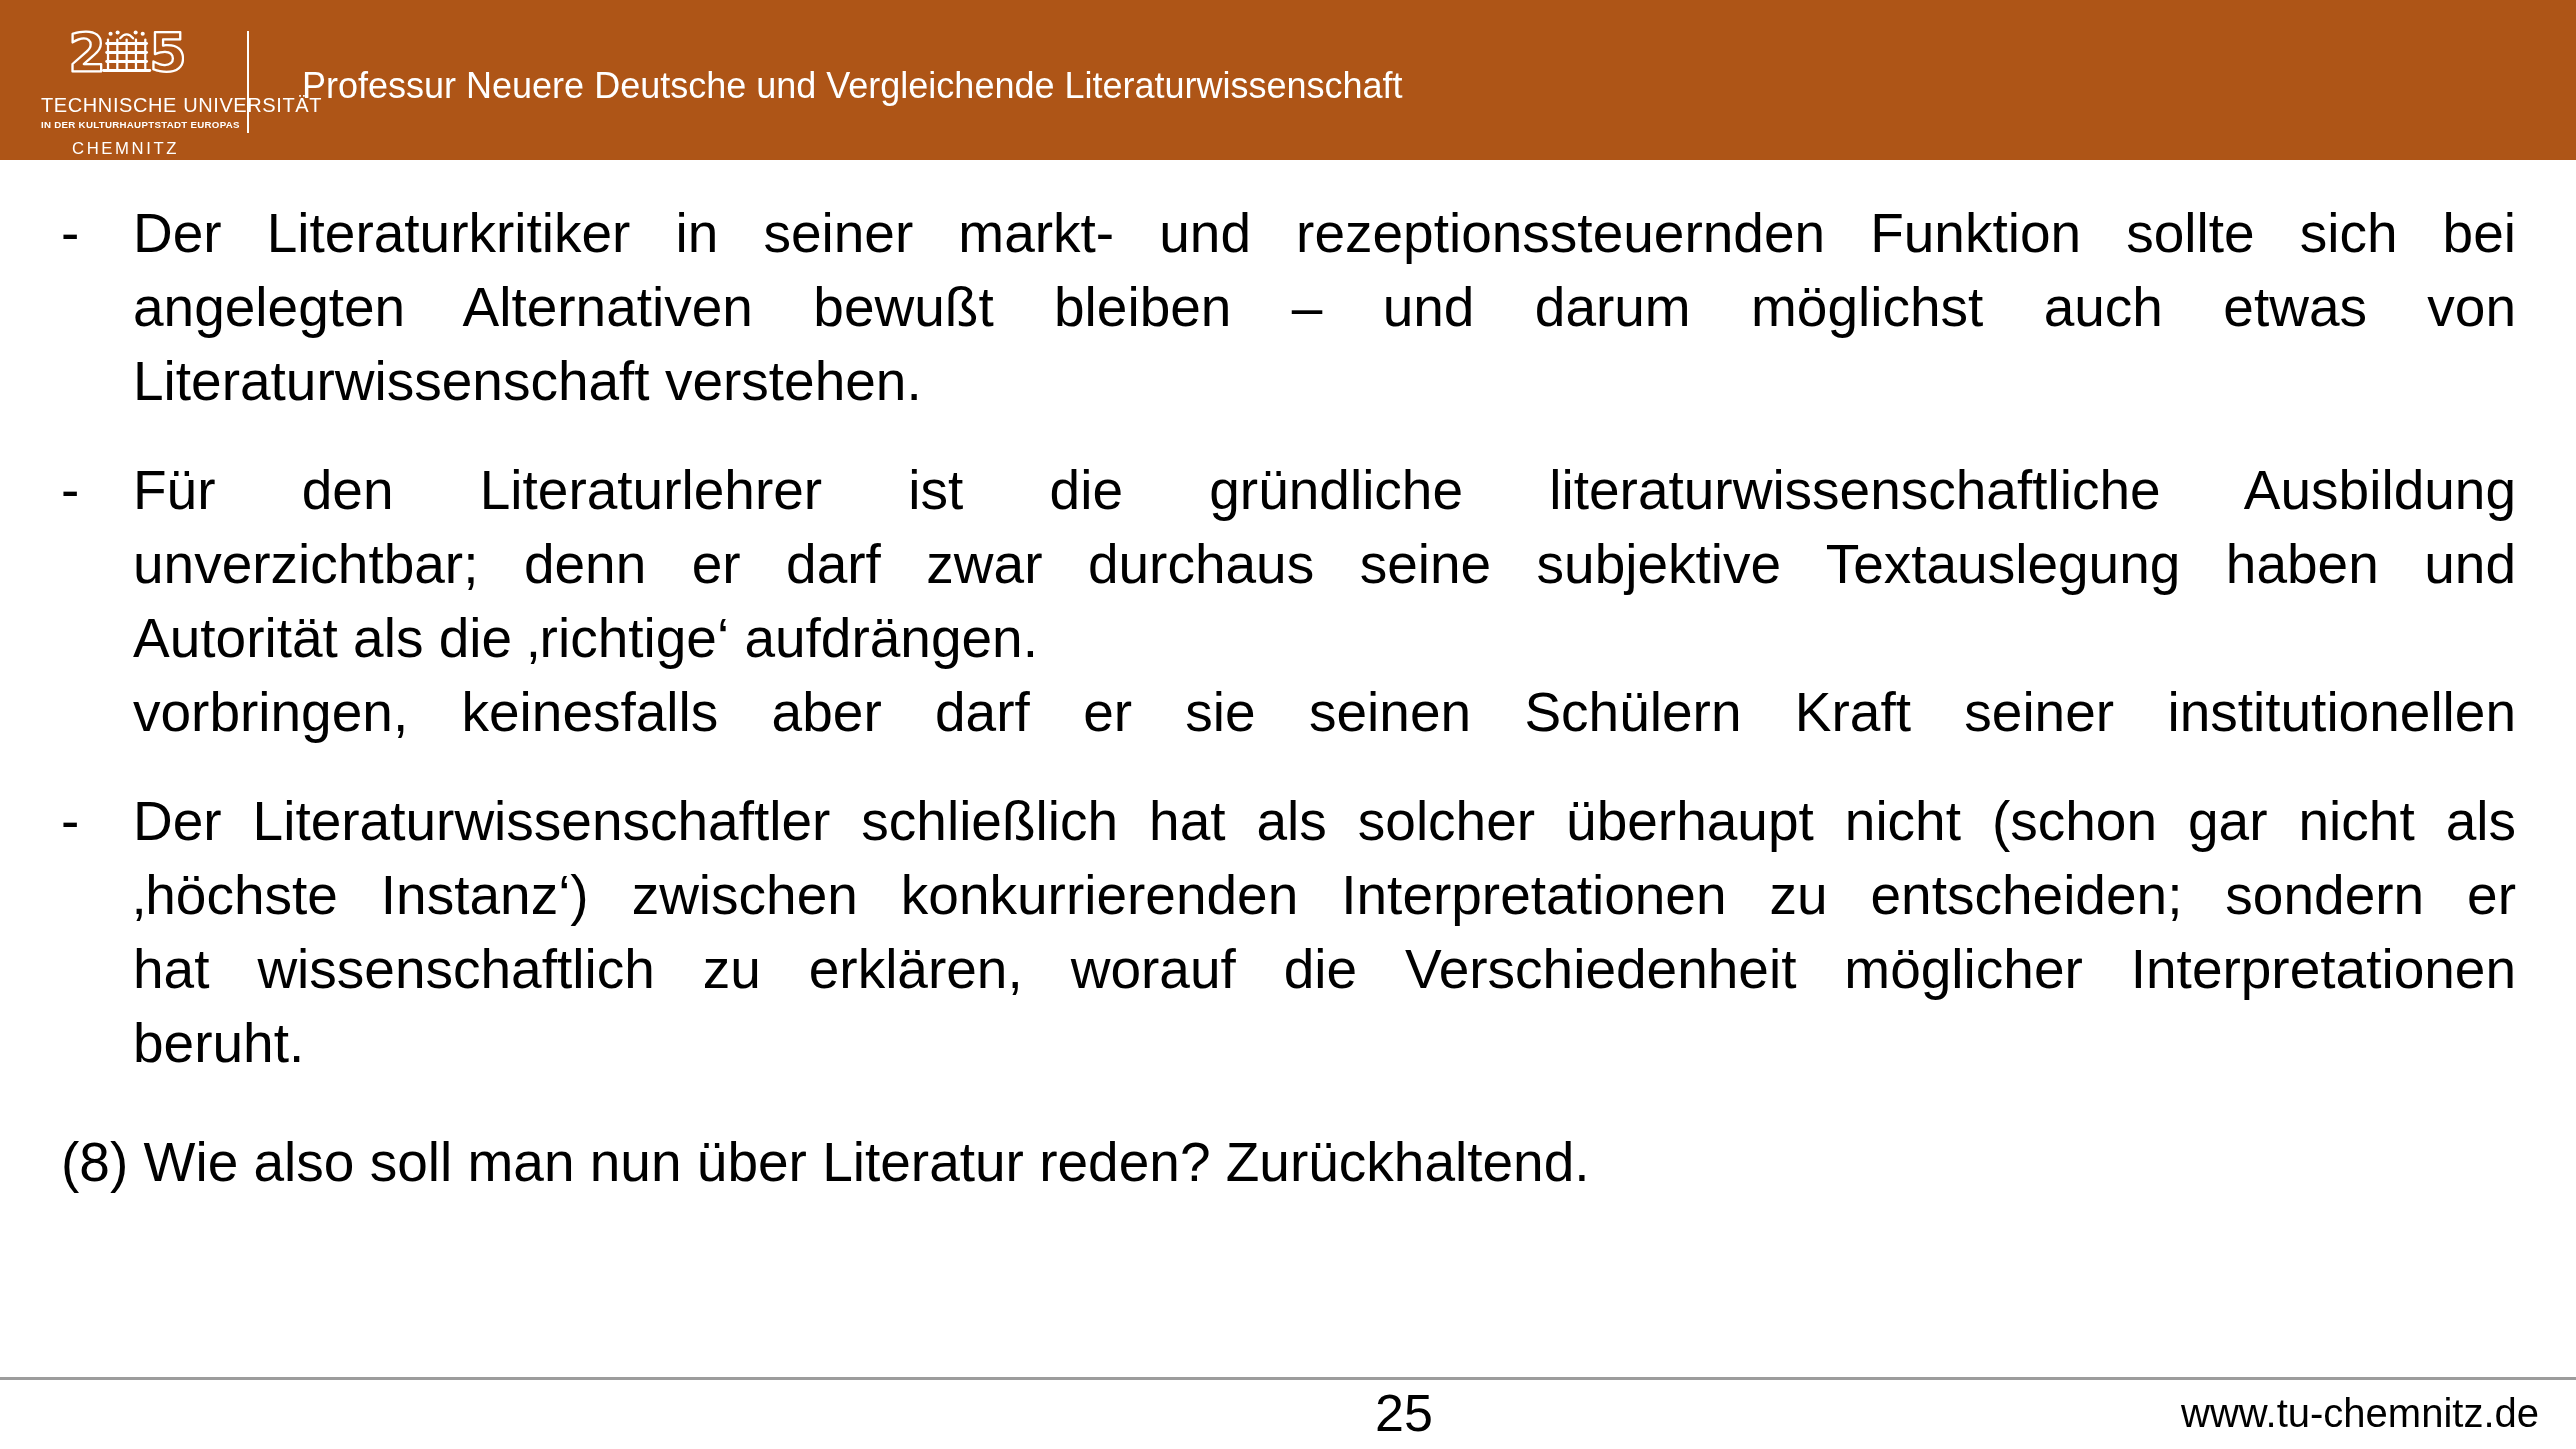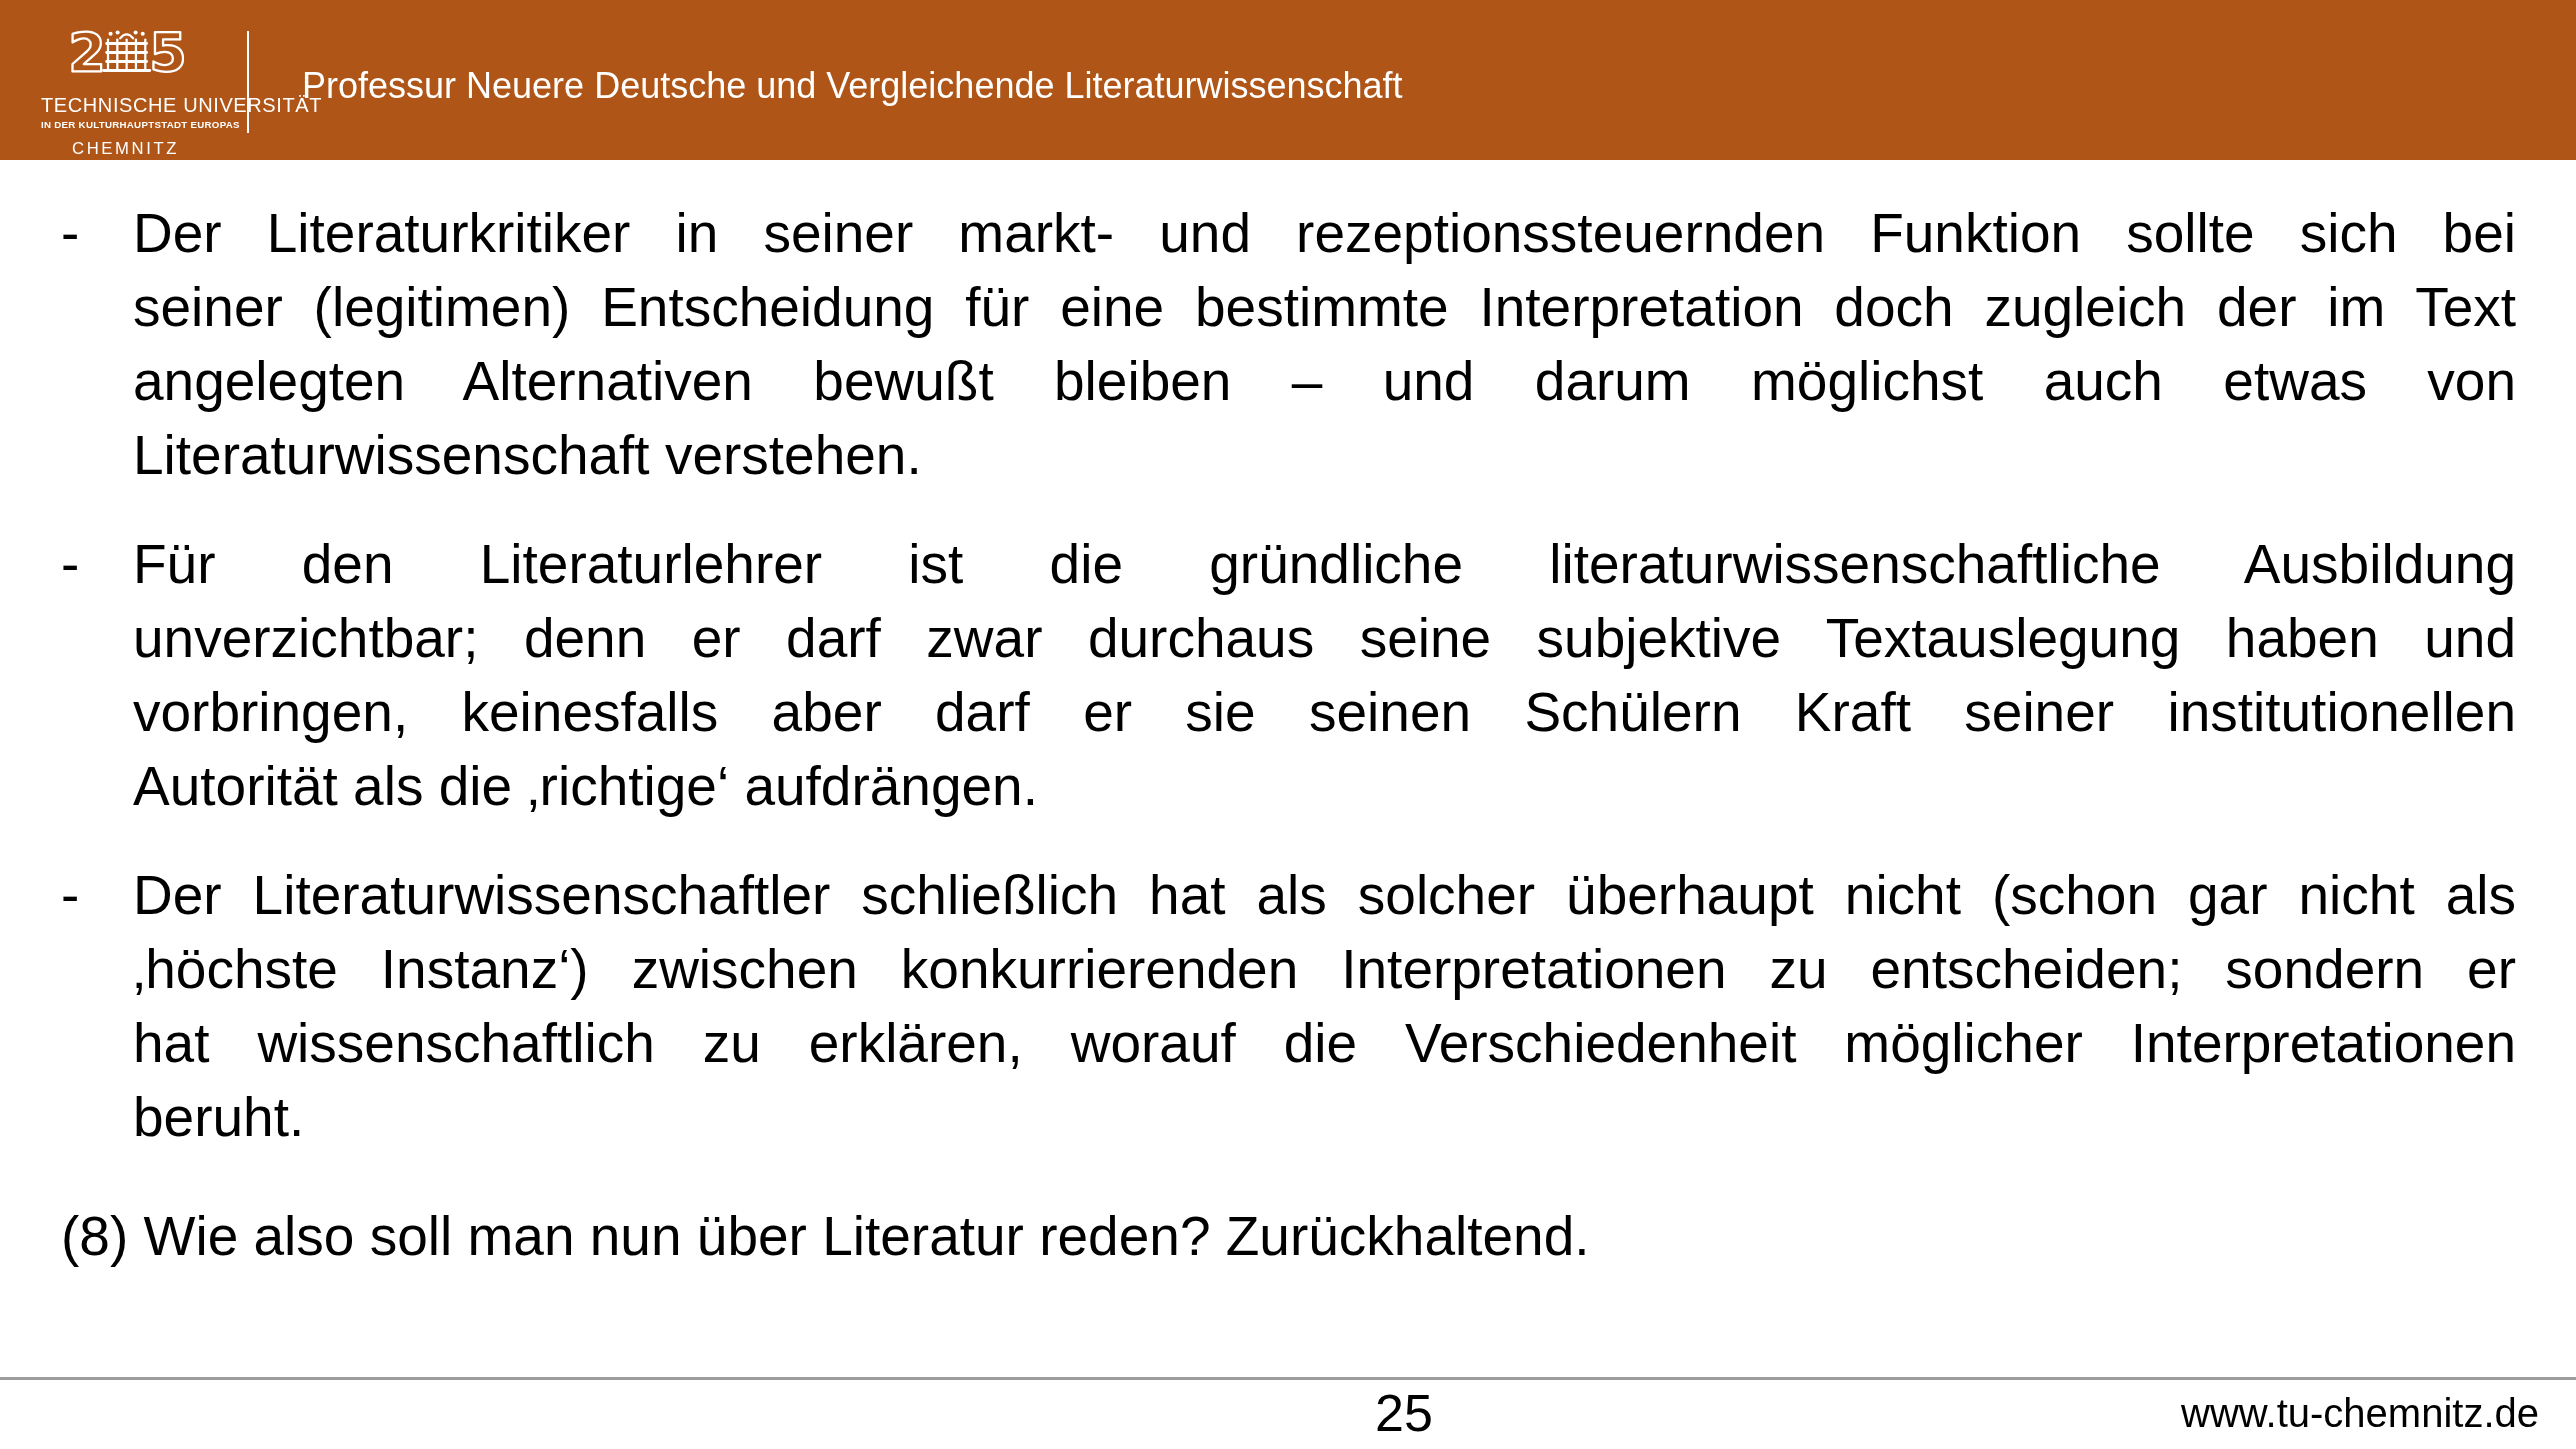--- a/index.html
+++ b/index.html
@@ -95,31 +95,30 @@
     <div class="header-divider"></div>
 
     <div class="slide-title">Professur Neuere Deutsche und Vergleichende Literaturwissenschaft</div>
   </div>
 
   <div class="content">
 
     <div class="bullet">
       <span class="bullet-marker">-</span>
       <div class="line fill">Der Literaturkritiker in seiner markt- und rezeptionssteuernden Funktion sollte sich bei</div>
-      <div class="line fill">seiner (legitimen) Entscheidung für eine bestimmte Interpretation doch zugleich der im Text</div>
       <div class="line fill">angelegten Alternativen bewußt bleiben – und darum möglichst auch etwas von</div>
       <div class="line">Literaturwissenschaft verstehen.</div>
     </div>
 
     <div class="bullet">
       <span class="bullet-marker">-</span>
       <div class="line fill">Für den Literaturlehrer ist die gründliche literaturwissenschaftliche Ausbildung</div>
       <div class="line fill">unverzichtbar; denn er darf zwar durchaus seine subjektive Textauslegung haben und</div>
+      <div class="line">Autorität als die ‚richtige‘ aufdrängen.</div>
       <div class="line fill">vorbringen, keinesfalls aber darf er sie seinen Schülern Kraft seiner institutionellen</div>
-      <div class="line">Autorität als die ‚richtige‘ aufdrängen.</div>
     </div>
 
     <div class="bullet">
       <span class="bullet-marker">-</span>
       <div class="line fill">Der Literaturwissenschaftler schließlich hat als solcher überhaupt nicht (schon gar nicht als</div>
       <div class="line fill">‚höchste Instanz‘) zwischen konkurrierenden Interpretationen zu entscheiden; sondern er</div>
       <div class="line fill">hat wissenschaftlich zu erklären, worauf die Verschiedenheit möglicher Interpretationen</div>
       <div class="line">beruht.</div>
     </div>
 

